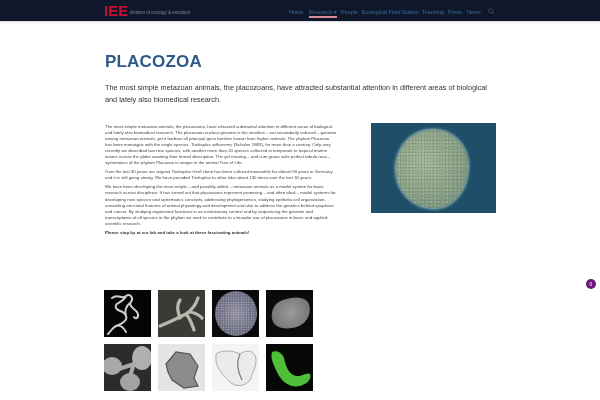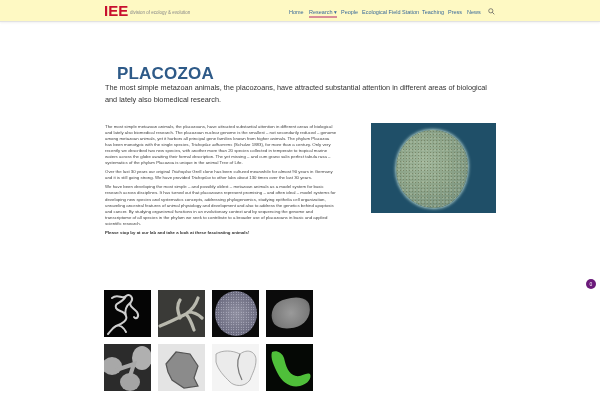--- a/index.html
+++ b/index.html
@@ -5,21 +5,21 @@
   html, body { margin: 0; padding: 0; }
   body {
     width: 600px; height: 400px; overflow: hidden;
     background: #ffffff;
     font-family: "Liberation Sans", sans-serif;
     color: #333;
     position: relative;
   }
   .header {
     position: absolute; left: 0; top: 0; width: 600px; height: 21px;
-    background: #fef9c3;
+    background: #0f172a;
     border-bottom: 1px solid #e2e2e2;
     box-shadow: 0 1px 2px rgba(0,0,0,0.06);
   }
   .logo {
     position: absolute; left: 104px; top: 2px;
     font-family: "Liberation Sans", sans-serif;
     font-weight: bold; font-size: 15px; letter-spacing: 0px;
     color: #c8102e;
   }
   .tagline {
@@ -95,21 +95,21 @@
     <span class="nav-item" style="left:422px">Teaching</span>
     <span class="nav-item" style="left:448px">Press</span>
     <span class="nav-item" style="left:467px">News</span>
   </div>
   <svg class="search-icon" viewBox="0 0 10 10">
     <circle cx="4" cy="4" r="3" fill="none" stroke="#555" stroke-width="1"></circle>
     <line x1="6.2" y1="6.2" x2="9" y2="9" stroke="#555" stroke-width="1.1"></line>
   </svg>
 </div>
 
-<h1 class="title" style="margin:12px">PLACOZOA</h1>
+<h1 class="title" style="margin:0">PLACOZOA</h1>
 
 <div class="lead">The most simple metazoan animals, the placozoans, have attracted substantial attention in different areas of biological and lately also biomedical research.</div>
 
 <div class="body-text">
   <p><span>The most simple metazoan animals, the placozoans, have attracted substantial attention in different areas of biological and lately also biomedical research. The placozoan nuclear genome is the smallest – not secondarily reduced – genome among metazoan animals, yet it harbors all principal gene families known from higher animals. The phylum Placozoa has been monotypic with the single species, </span><em>Trichoplax adhaerens</em><span> (Schulze 1883), for more than a century. Only very recently we described two new species, with another more than 20 species collected in temperate to tropical marine waters across the globe awaiting their formal description. The yet missing – and cum grano salis perfect tabula rasa – systematics of the phylum Placozoa is unique in the animal Tree of Life.</span></p>
   <p><span>Over the last 30 years our original </span><em>Trichoplax</em><span> Grell clone has been cultured meanwhile for almost 90 years in Germany and it is still going strong. We have provided </span><em>Trichoplax</em><span> to other labs about 130 times over the last 30 years.</span></p>
   <p>We have been developing the most simple – and possibly oldest – metazoan animals as a model system for basic research across disciplines. It has turned out that placozoans represent promising – and often ideal – model systems for developing new species and systematics concepts, addressing phylogenomics, studying epithelia cell organization, unraveling ancestral features of animal physiology and development and also to address the genetics behind apoptosis and cancer. By studying organismal functions in an evolutionary context and by sequencing the genome and transcriptome of all species in the phylum we seek to contribute to a broader use of placozoans in basic and applied scientific research.</p>
   <p class="cta">Please stop by at our lab and take a look at these fascinating animals!</p>
 </div>
 

